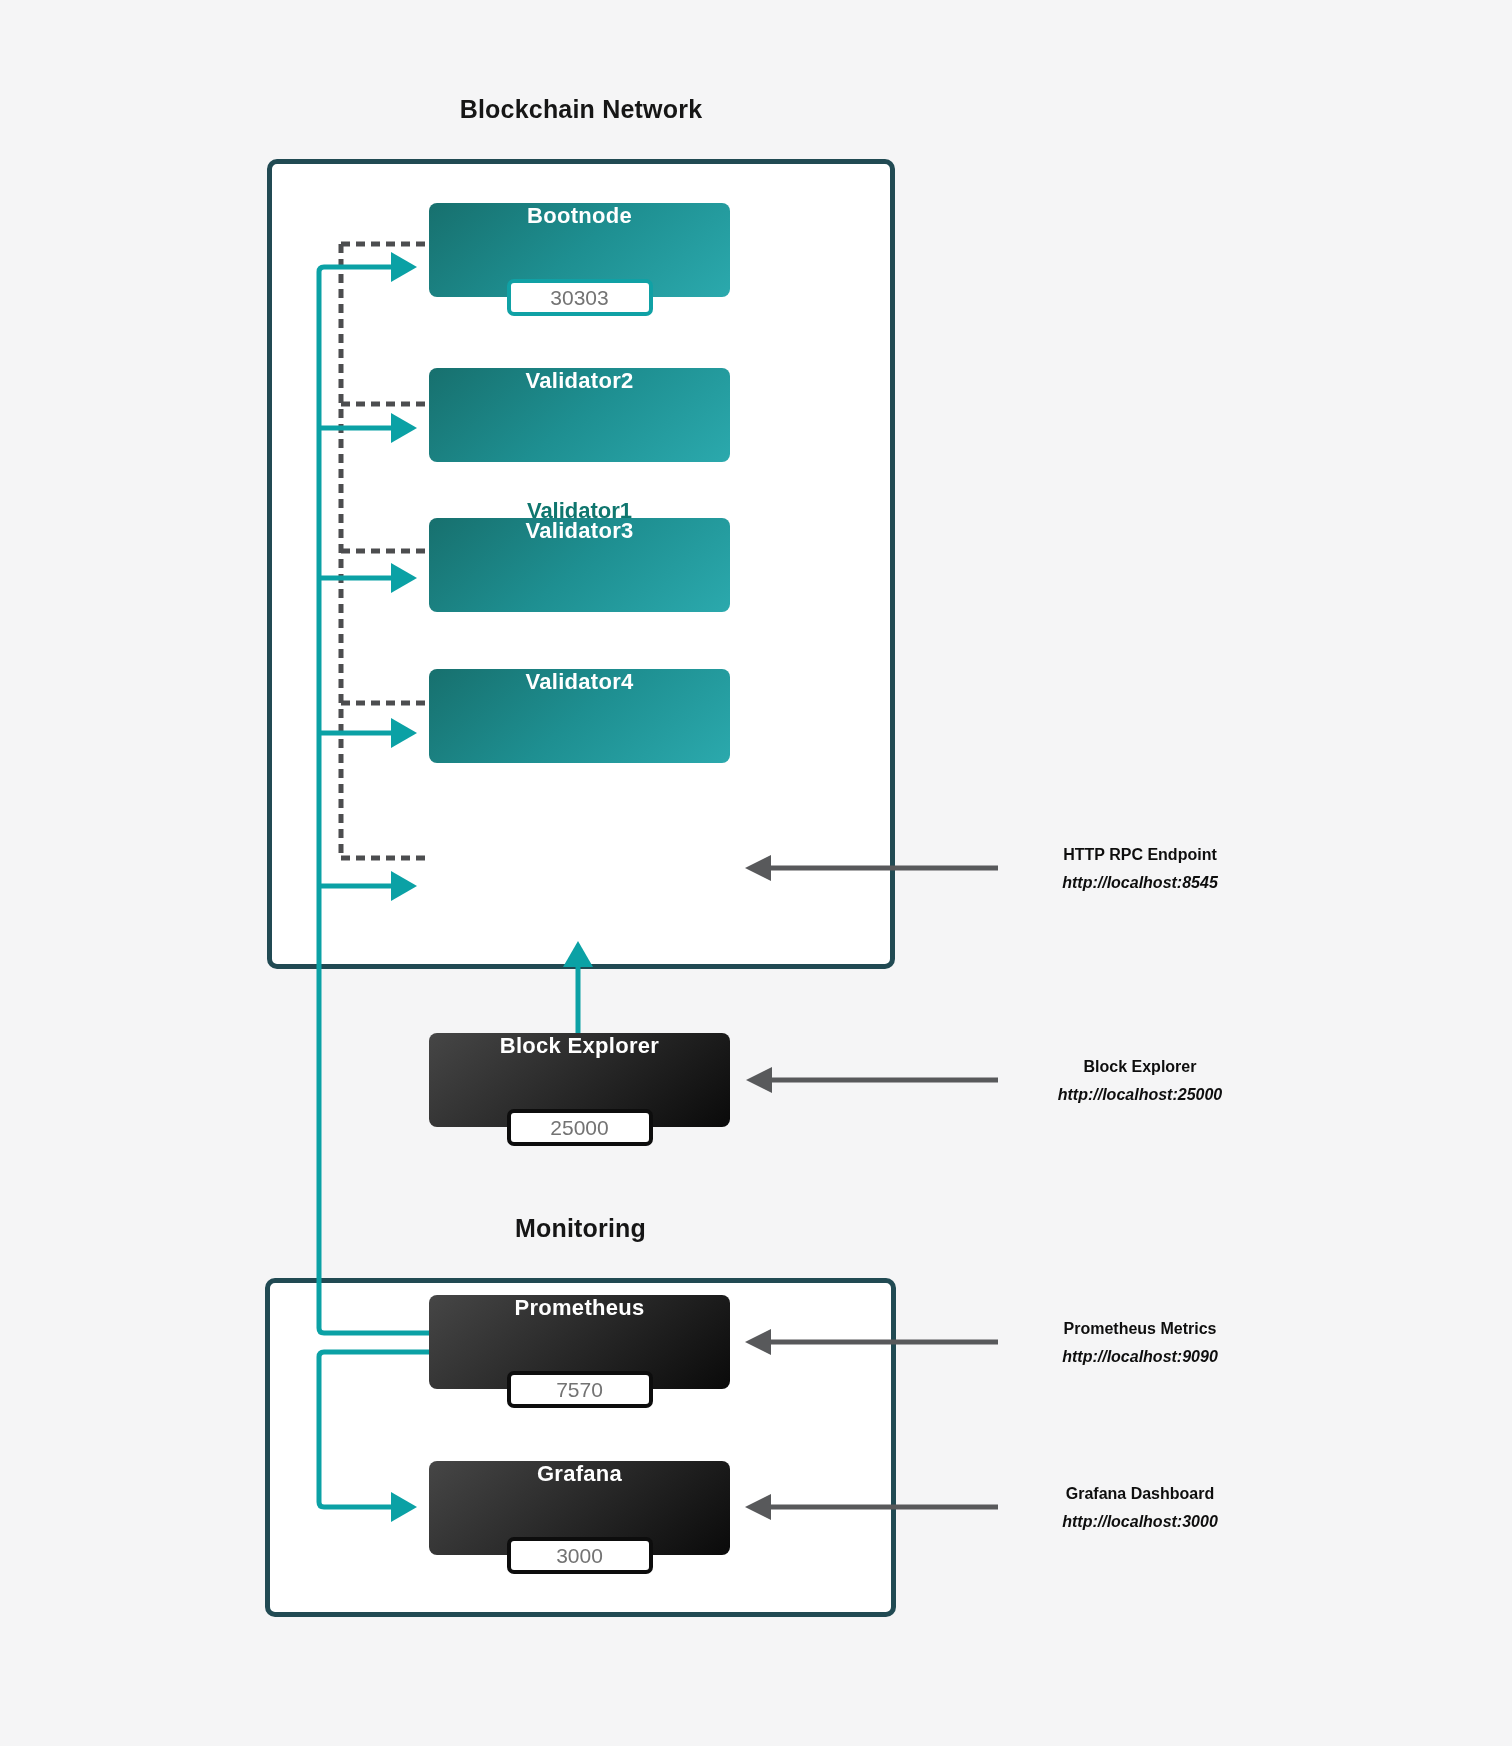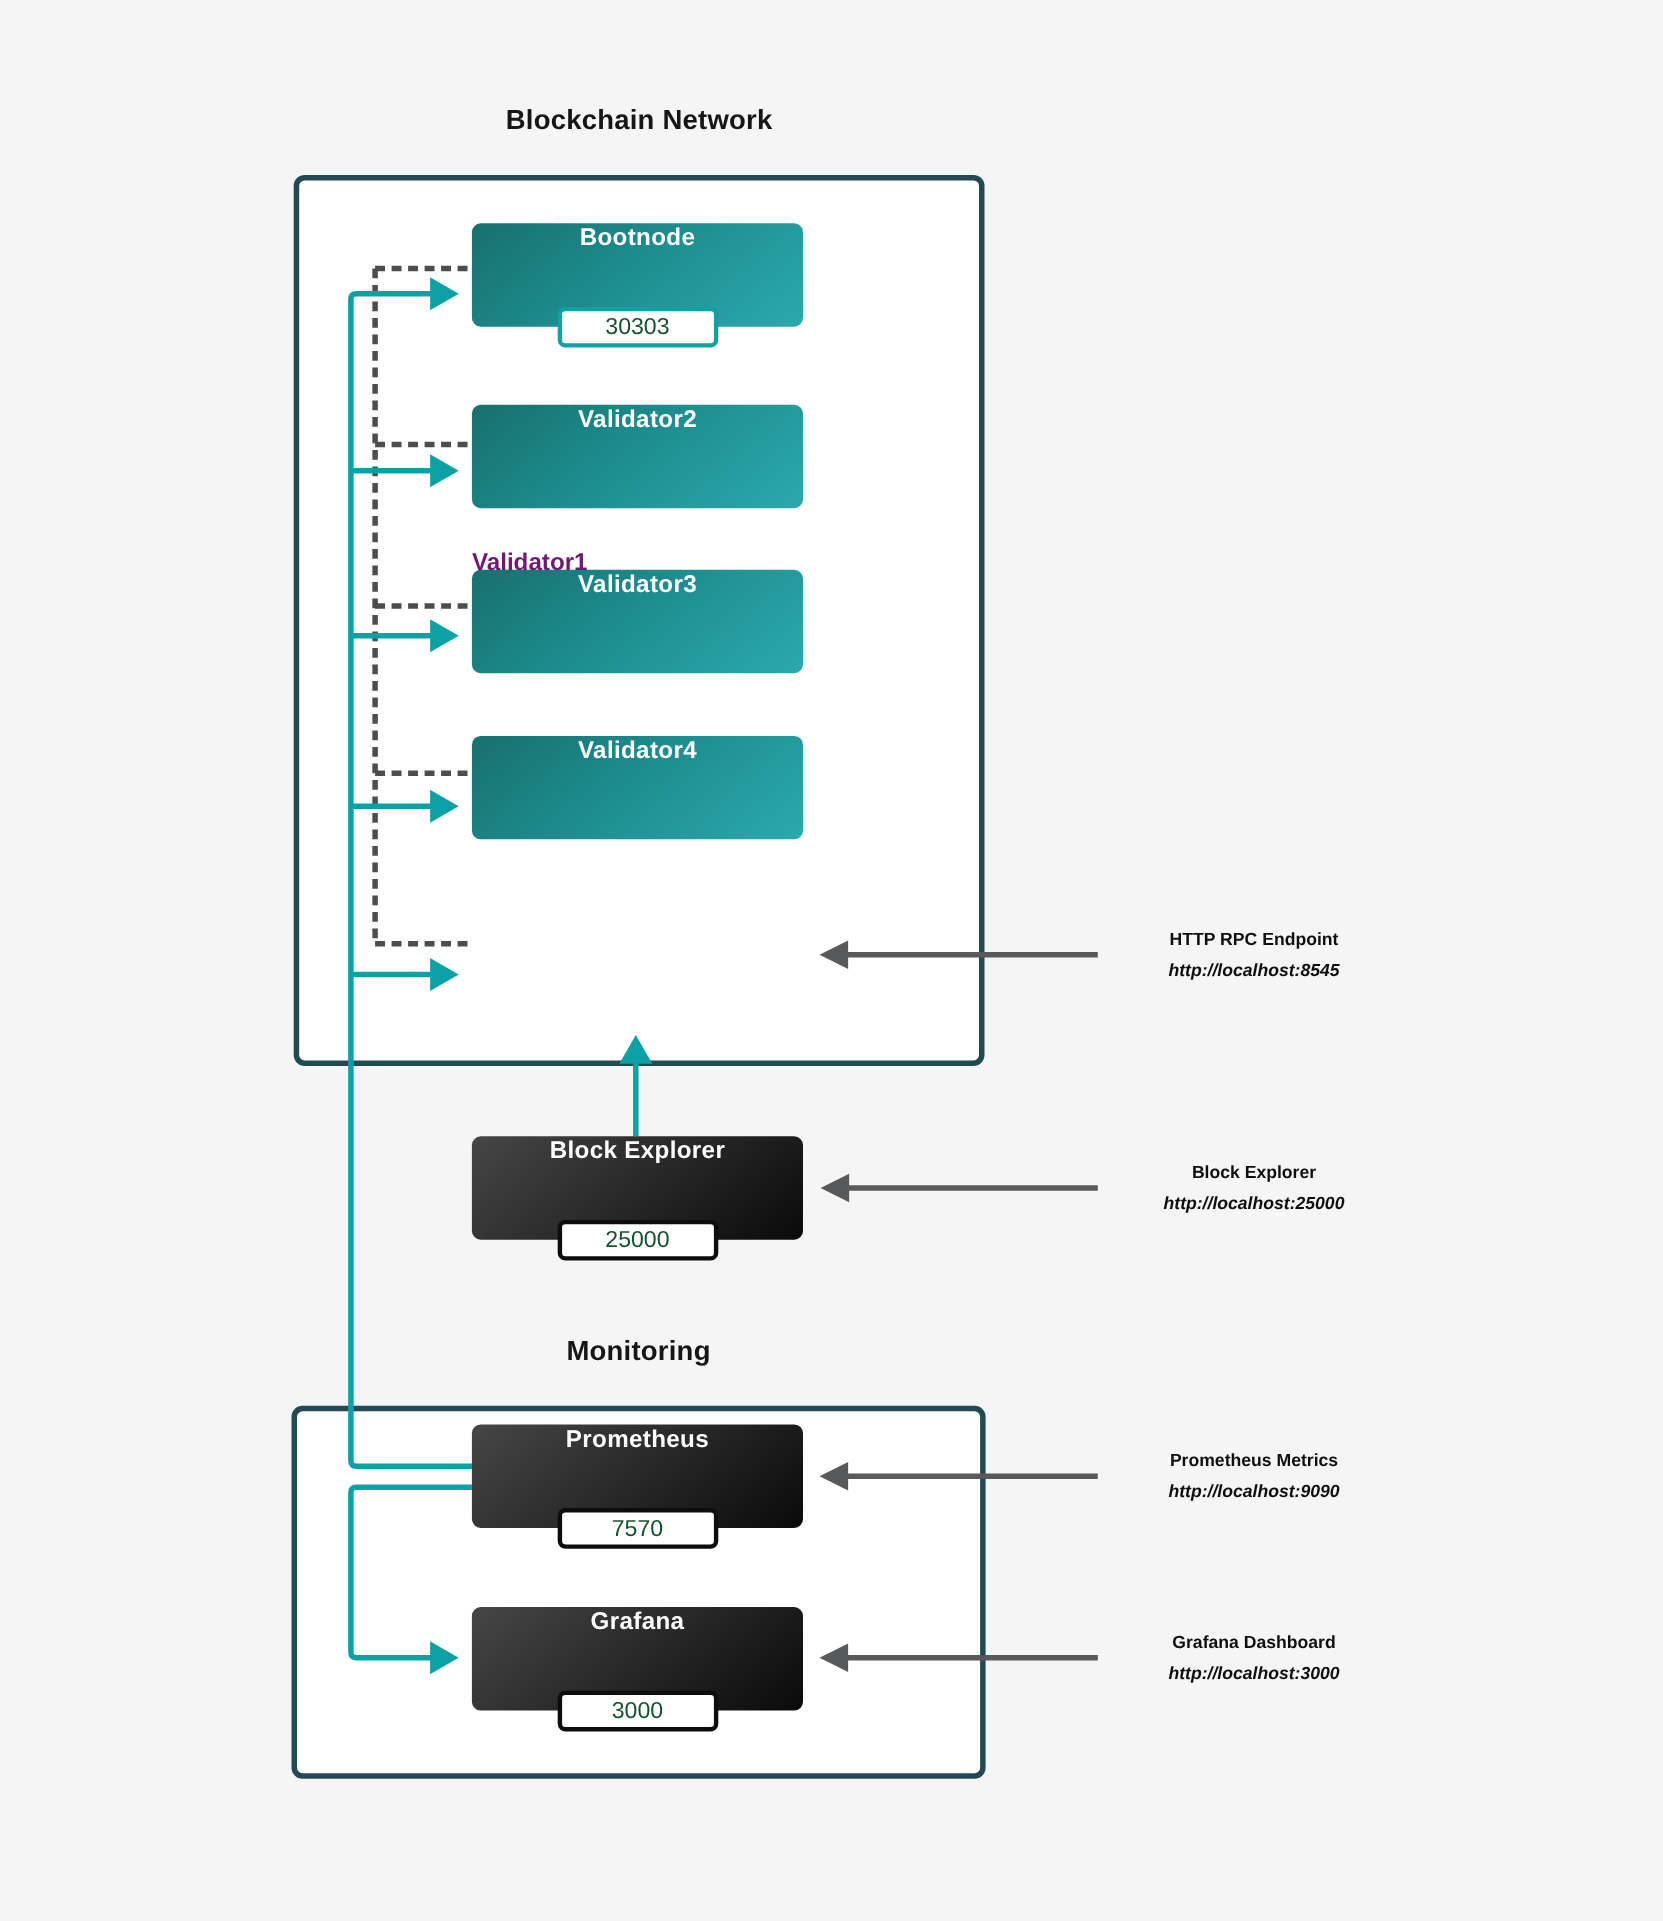--- a/index.html
+++ b/index.html
@@ -26,26 +26,26 @@
   }
   .node.teal{background:linear-gradient(140deg,#17706e 0%,#1e8f91 50%,#2ba9ad 100%);}
   .node.dark{background:linear-gradient(140deg,#464646 0%,#2b2b2b 45%,#0a0a0a 100%);}
   .node-label{
     font-size:22px;font-weight:700;color:#ffffff;letter-spacing:.3px;
   }
   .port-badge{
     position:absolute;bottom:-19px;left:50%;transform:translateX(-50%);
     width:138px;height:29px;background:#ffffff;border:4px solid #10a1a5;
     border-radius:7px;display:flex;align-items:center;justify-content:center;
-    font-size:21px;font-weight:400;color:#14532d;
+    font-size:21px;font-weight:400;color:#737373;
   }
   .node.dark .port-badge{border-color:#0d0d0d;}
   .hidden-peek{
     position:absolute;left:429px;top:498px;width:301px;line-height:26px;
-    font-size:22px;font-weight:700;color:#701a75;z-index:3;
+    text-align:center;font-size:22px;font-weight:700;color:#0f766e;z-index:3;
     pointer-events:none;
   }
   .annotation{
     position:absolute;left:980px;width:320px;text-align:center;
     font-size:16px;font-weight:700;color:#0e0e0e;line-height:28px;z-index:2;
   }
   .ann-url{font-style:italic;}
   .a-rpc{top:841px;}
   .a-explorer{top:1053px;}
   .a-prometheus{top:1315px;}

